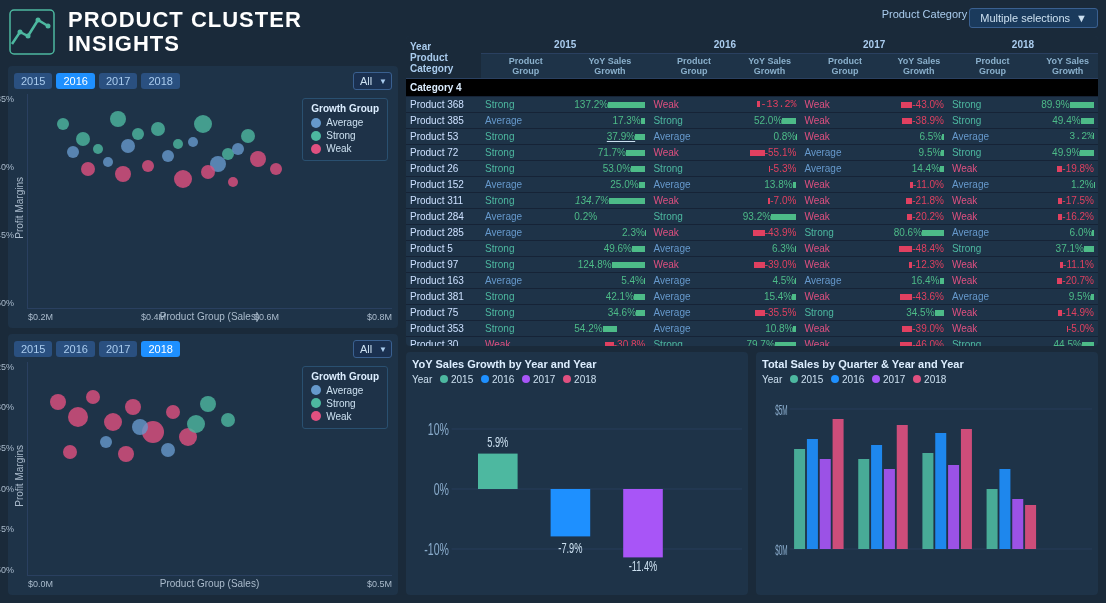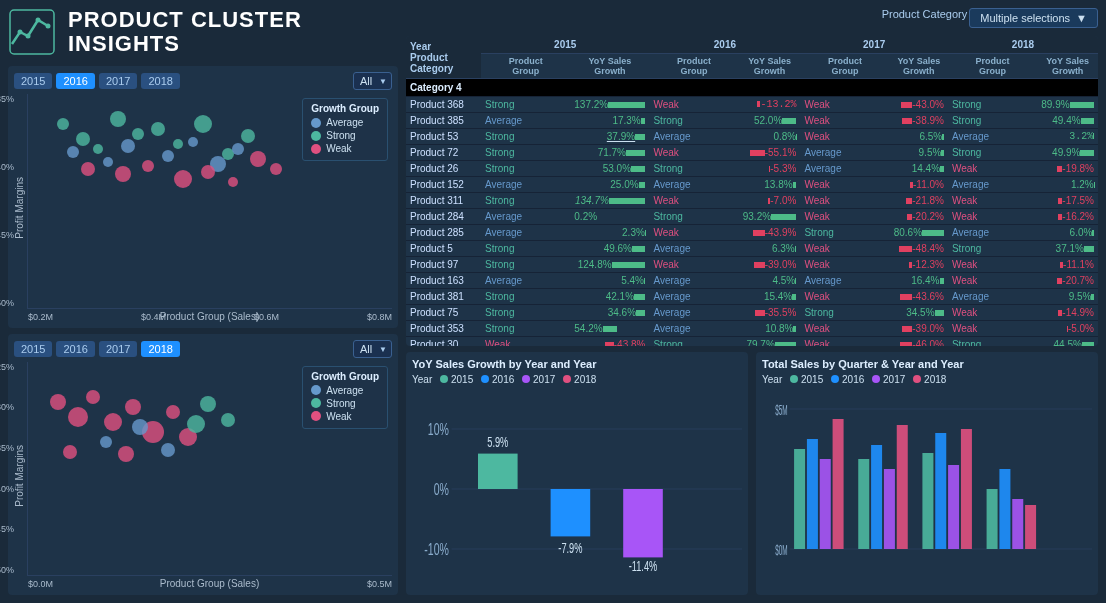--- a/index.html
+++ b/index.html
@@ -790,21 +790,21 @@
     </td>
     <td class="group-weak">Weak</td>
     <td class="mini-bar-cell" style="text-align:right;">
       <span class="mini-bar bar-neg" style="width:1.357142857142857px"></span><span class="growth-negative">-5.0%</span>
     </td>
   </tr>
             <tr>
     <td class="product-name">Product 30</td>
     <td class="group-weak">Weak</td>
     <td class="mini-bar-cell" style="text-align:right;">
-      <span class="mini-bar bar-neg" style="width:8.36px"></span><span class="growth-negative">-43.8%</span>
+      <span class="mini-bar bar-neg" style="width:8.36px"></span><span class="growth-negative">-30.8%</span>
     </td>
     <td class="group-strong">Strong</td>
     <td class="mini-bar-cell" style="text-align:right;">
       <span class="growth-positive">79.7%</span><span class="mini-bar bar-pos" style="width:21.632857142857144px"></span>
     </td>
     <td class="group-weak">Weak</td>
     <td class="mini-bar-cell" style="text-align:right;">
       <span class="mini-bar bar-neg" style="width:12.485714285714286px"></span><span class="growth-negative">-46.0%</span>
     </td>
     <td class="group-strong">Strong</td>

